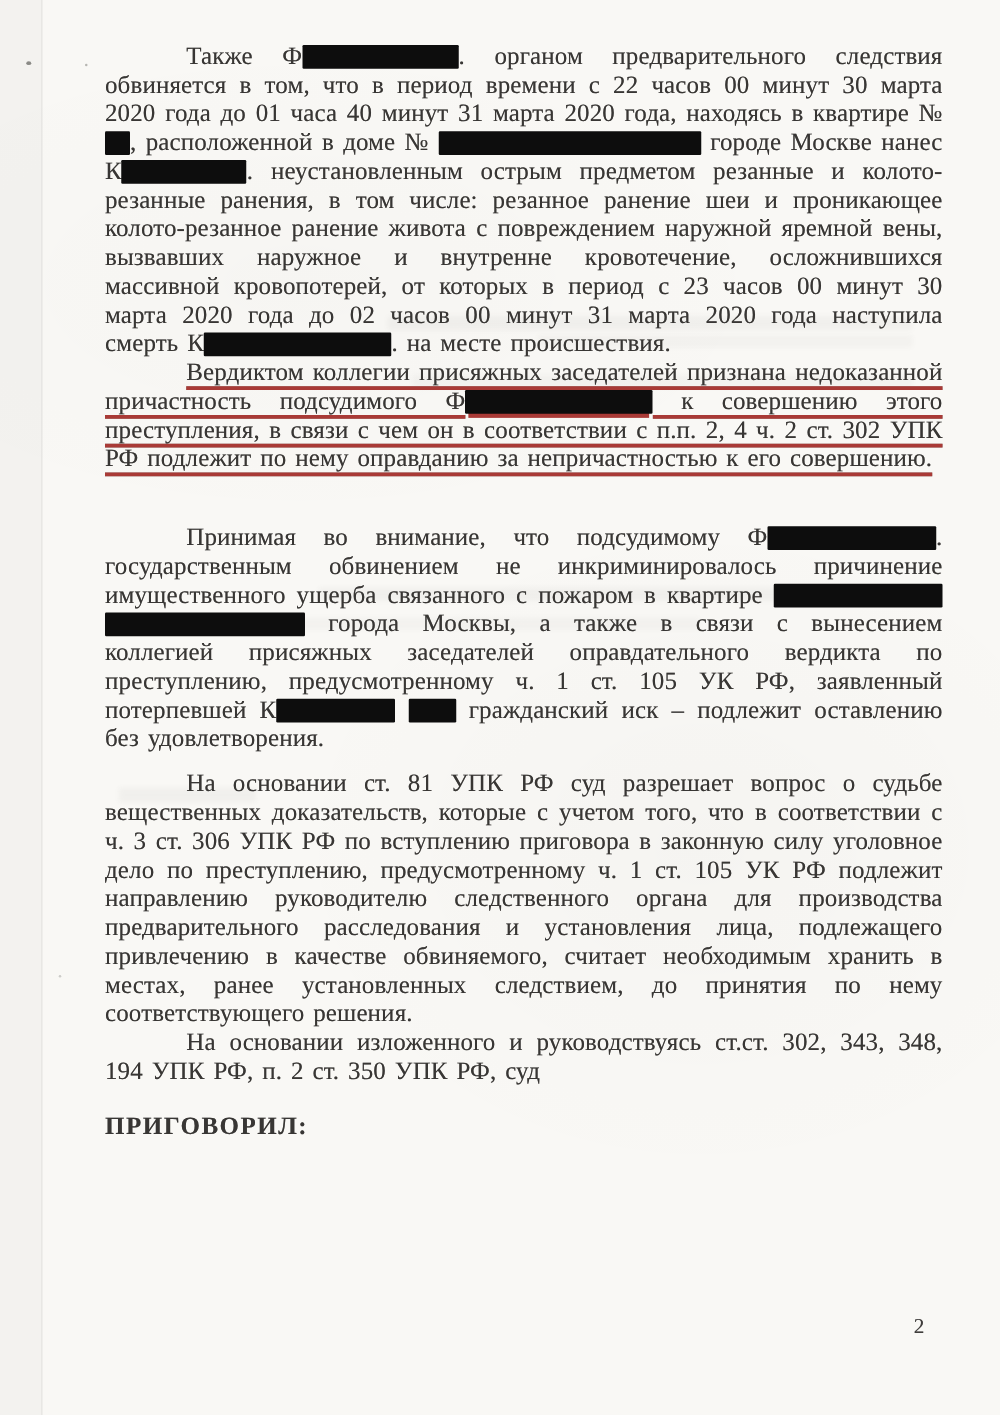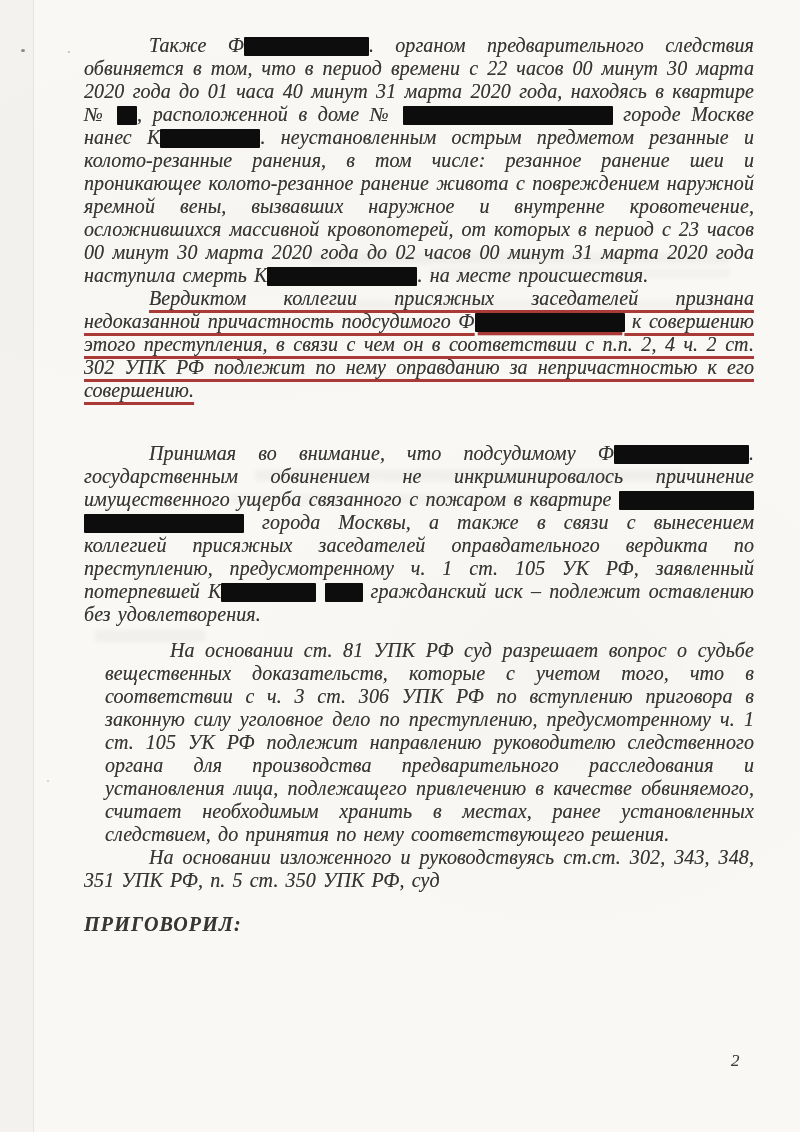--- a/index.html
+++ b/index.html
@@ -10,21 +10,20 @@
   }
   html,body{margin:0;padding:0;width:800px;height:1132px;overflow:hidden;background:#efeeec;}
   .page{
     position:relative;width:800px;height:1132px;
     background:
       radial-gradient(ellipse 600px 300px at 30% 20%, rgba(0,0,0,0.012), transparent 70%),
       radial-gradient(ellipse 500px 400px at 70% 60%, rgba(0,0,0,0.015), transparent 70%),
       var(--paper);
     font-family:"Liberation Serif","DejaVu Serif",serif;
     color:var(--ink);
-    font-style:italic;
   }
   .scan-strip{position:absolute;left:0;top:0;width:33px;height:1132px;background:rgba(90,85,80,0.035);}
   .scan-line{position:absolute;left:33px;top:0;width:1px;height:1132px;background:rgba(60,60,60,0.10);}
   .speck{position:absolute;background:#8a8a86;border-radius:50%;}
   .speck.s1{left:21px;top:49px;width:4px;height:3px;}
   .speck.s2{left:68px;top:51px;width:2px;height:2px;opacity:.6;}
   .speck.s3{left:47px;top:780px;width:2px;height:2px;opacity:.4;}
   .bleed{position:absolute;background:#6f6c68;opacity:0.055;filter:blur(2px);border-radius:2px;}
   .b1{left:310px;top:253px;width:420px;height:11px;}
   .b2{left:330px;top:300px;width:400px;height:10px;opacity:0.045;}
@@ -34,21 +33,21 @@
   .b6{left:430px;top:268px;width:300px;height:10px;opacity:0.045;}
 
   .text-block{
     position:absolute;left:84px;top:34px;width:670px;
     font-size:20px;line-height:23px;
     text-align:justify;word-spacing:2px;letter-spacing:0.1px;
     text-shadow:0 0 0.5px rgba(56,54,52,0.55);
   }
   .para{margin:0;text-indent:65px;}
   .para.sp-lg{margin-top:40px;}
-  .para.sp-sm{margin-top:13px;margin-left:21px;}
+  .para.sp-sm{margin-top:13px;}
   .underlined{
     text-decoration:underline;
     text-decoration-color:var(--red);
     text-decoration-thickness:2.6px;
     text-underline-offset:4.5px;
     text-decoration-skip-ink:none;
   }
   .redaction{
     display:inline-block;height:19px;vertical-align:-3.5px;
     background:var(--bar);border-radius:1px;
@@ -78,18 +77,18 @@
   <div class="bleed b3"></div>
   <div class="bleed b4"></div>
   <div class="bleed b5"></div>
   <div class="bleed b6"></div>
 
   <div class="text-block">
       <p class="para">Также Ф<span class="redaction" style="width: 125px;"></span>. органом предварительного следствия обвиняется в том, что в период времени с 22 часов 00 минут 30 марта 2020 года до 01 часа 40 минут 31 марта 2020 года, находясь в квартире № <span class="redaction" style="width: 20px;"></span>, расположенной в доме № <span class="redaction" style="width: 210px;"></span> городе Москве нанес К<span class="redaction" style="width: 100px;"></span>. неустановленным острым предметом резанные и колото-резанные ранения, в том числе: резанное ранение шеи и проникающее колото-резанное ранение живота с повреждением наружной яремной вены, вызвавших наружное и внутренне кровотечение, осложнившихся массивной кровопотерей, от которых в период с 23 часов 00 минут 30 марта 2020 года до 02 часов 00 минут 31 марта 2020 года наступила смерть К<span class="redaction" style="width: 150px;"></span>. на месте происшествия.</p>
       <p class="para underlined">Вердиктом коллегии присяжных заседателей признана недоказанной причастность подсудимого Ф<span class="redaction" style="width: 150px;"></span> к совершению этого преступления, в связи с чем он в соответствии с п.п. 2, 4 ч. 2 ст. 302 УПК РФ подлежит по нему оправданию за непричастностью к его совершению.</p>
       <p class="para sp-lg">Принимая во внимание, что подсудимому Ф<span class="redaction" style="width: 135px;"></span>. государственным обвинением не инкриминировалось причинение имущественного ущерба связанного с пожаром в квартире <span class="redaction" style="width: 135px;"></span> <span class="redaction" style="width: 160px;"></span> города Москвы, а также в связи с вынесением коллегией присяжных заседателей оправдательного вердикта по преступлению, предусмотренному ч. 1 ст. 105 УК РФ, заявленный потерпевшей К<span class="redaction" style="width: 95px;"></span> <span class="redaction" style="width: 38px;"></span> гражданский иск – подлежит оставлению без удовлетворения.</p>
       <p class="para sp-sm">На основании ст. 81 УПК РФ суд разрешает вопрос о судьбе вещественных доказательств, которые с учетом того, что в соответствии с ч. 3 ст. 306 УПК РФ по вступлению приговора в законную силу уголовное дело по преступлению, предусмотренному ч. 1 ст. 105 УК РФ подлежит направлению руководителю следственного органа для производства предварительного расследования и установления лица, подлежащего привлечению в качестве обвиняемого, считает необходимым хранить в местах, ранее установленных следствием, до принятия по нему соответствующего решения.</p>
-      <p class="para">На основании изложенного и руководствуясь ст.ст. 302, 343, 348, 351 УПК РФ, п. 5 ст. 350 УПК РФ, суд</p>
+      <p class="para">На основании изложенного и руководствуясь ст.ст. 302, 343, 348, 194 УПК РФ, п. 2 ст. 350 УПК РФ, суд</p>
       <h2 class="heading">ПРИГОВОРИЛ:</h2>
     </div>
 
   <div class="page-number">2</div>
 </div>
 
 </body></html>

